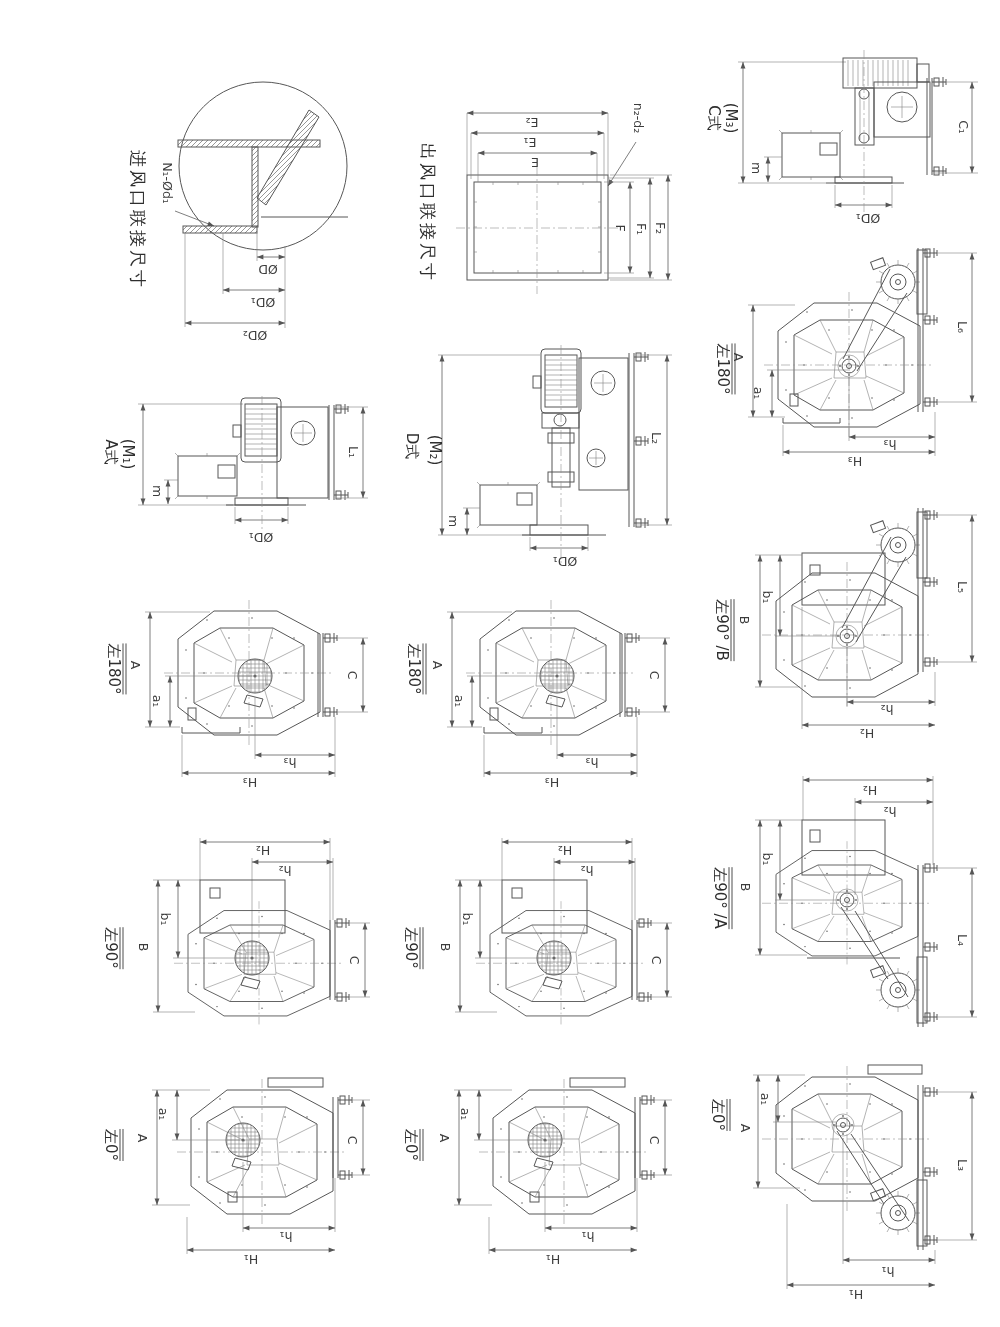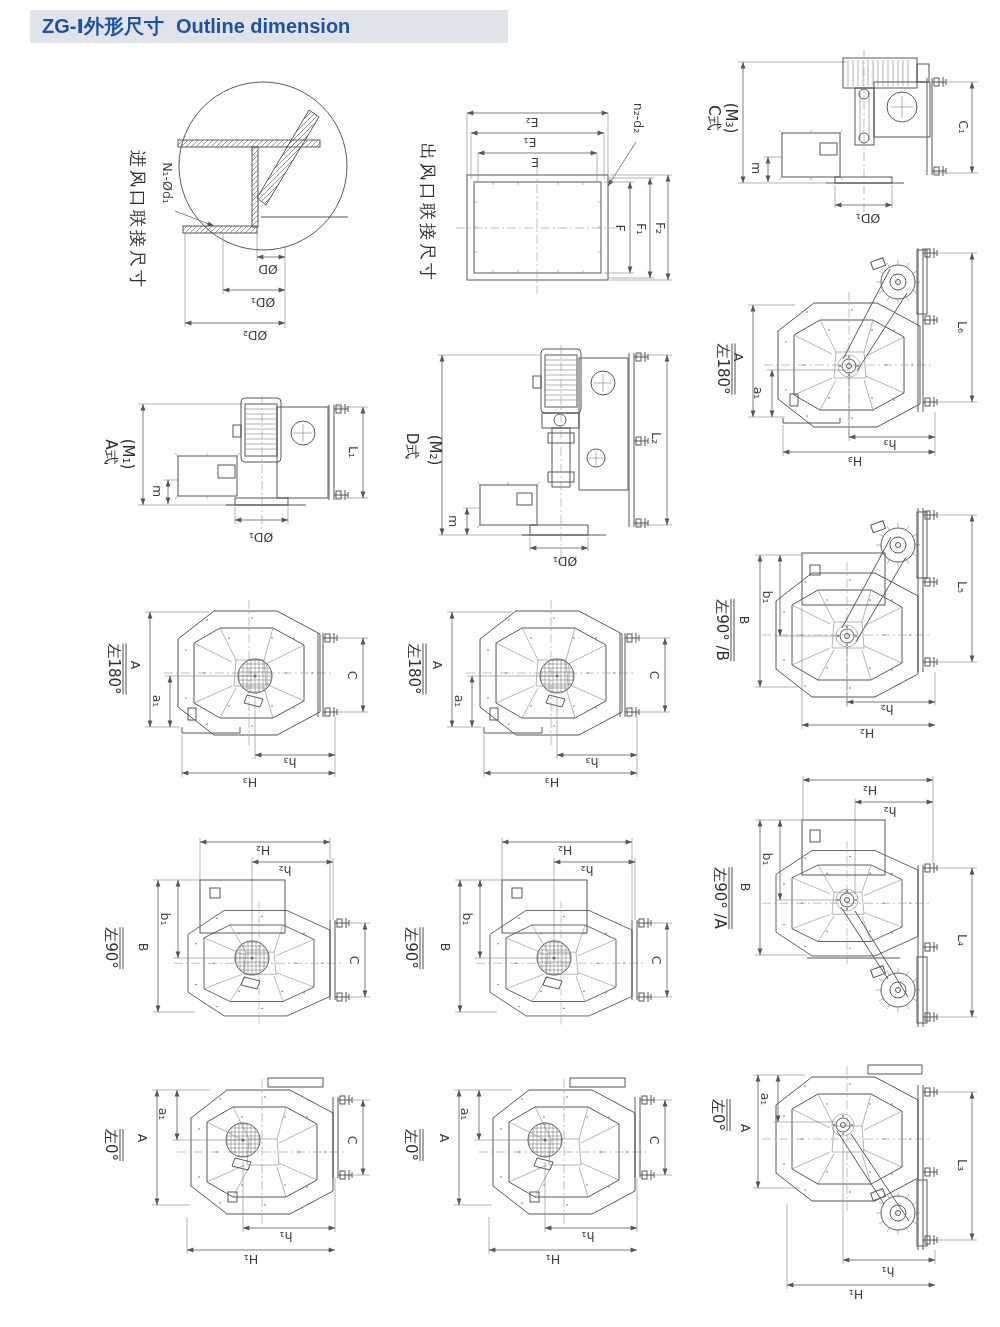--- a/index.html
+++ b/index.html
@@ -93,24 +93,20 @@
           <circle class="dot" cx="112" cy="65" r=".8"></circle>
         <circle class="dot" cx="98" cy="98" r=".8"></circle>
           <circle class="dot" cx="55" cy="98" r=".8"></circle>
         <circle class="dot" cx="30" cy="65" r=".8"></circle>
         <line class="cl" x1="-10" y1="65" x2="160" y2="65"></line>
         <line class="cl" x1="75" y1="-8" x2="75" y2="138"></line>
       </g>
     </defs>
   </svg>
 
-  <div class="hdr">
-    <span>ZG-Ⅰ外形尺寸</span>
-    <span class="en">Outline dimension</span>
-  </div>
 
   <div class="fig" style="left:95px;top:78px;width:300px;height:270px">
     <svg width="300" height="270">
       <circle class="s" cx="168" cy="88" r="84"></circle>
       <line class="s" x1="166" y1="139" x2="253" y2="139"></line>
       <rect class="hatr" x="83" y="62" width="142" height="7"></rect>
       <rect class="hatr" x="157" y="69" width="6" height="80"></rect>
       <rect class="hatr" x="88" y="148" width="74" height="7"></rect>
       <polygon class="hatr" points="214,32 224,39 171,127 162,120"></polygon>
       <line class="dim" x1="80" y1="133" x2="119" y2="148" marker-end="url(#ar)"></line>

